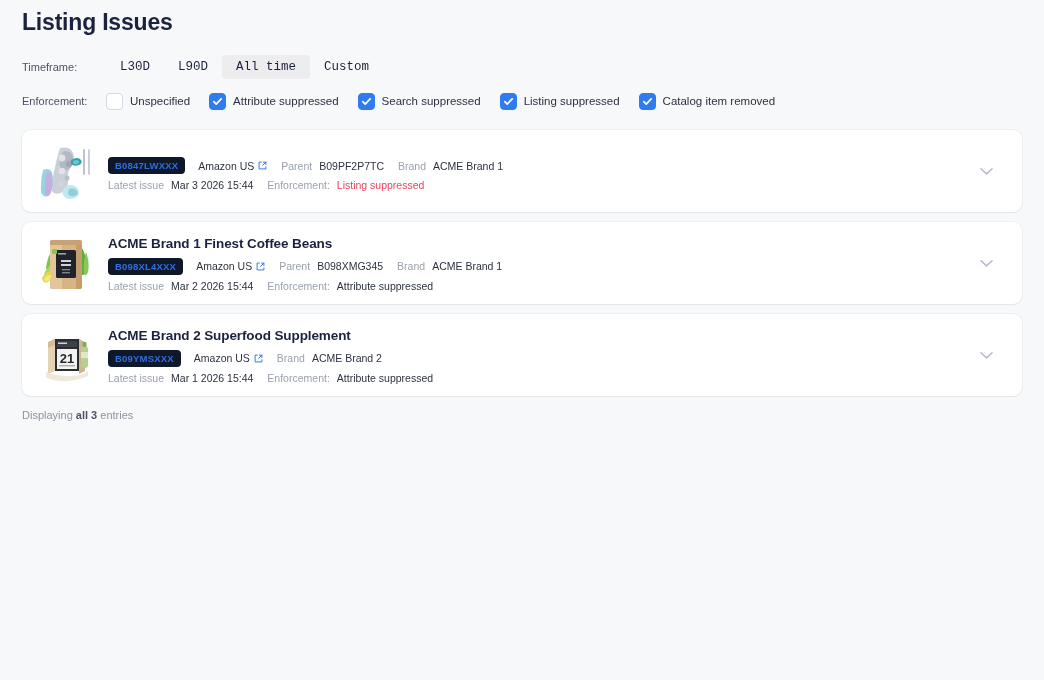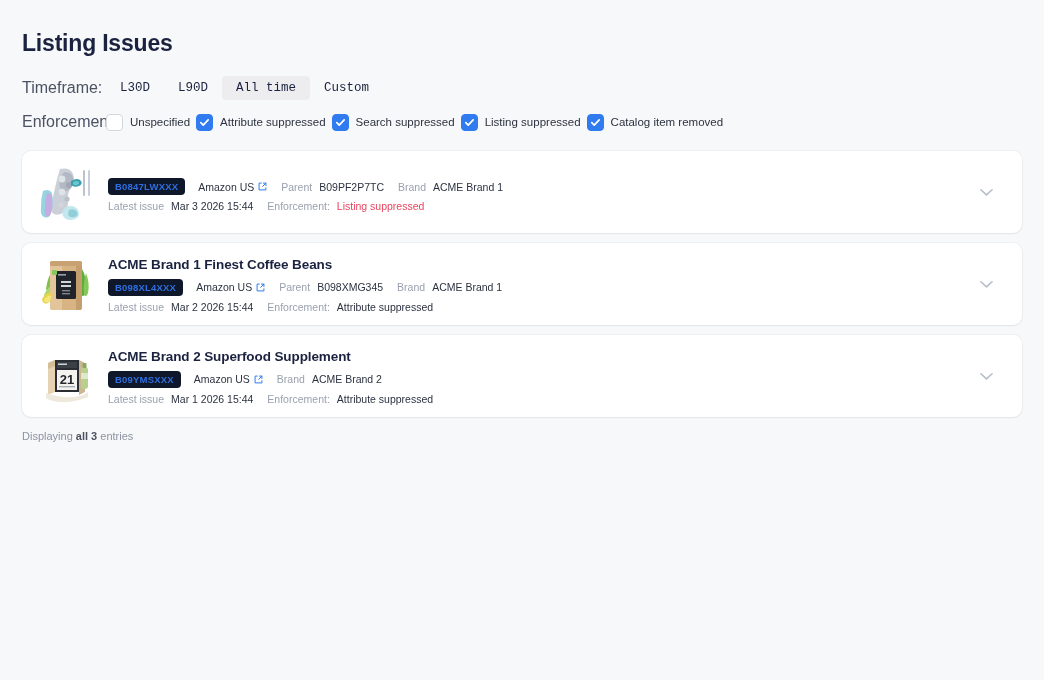--- a/index.html
+++ b/index.html
@@ -7,39 +7,39 @@
     width: 1044px; height: 680px;
     background: #f7f8f9;
     font-family: "Liberation Sans", sans-serif;
     -webkit-font-smoothing: antialiased;
     overflow: hidden;
   }
   .page { width: 1044px; height: 680px; position: relative; padding: 0 22px; }
 
   .page-title {
     font-size: 23px; font-weight: 700; color: #1b2240;
-    letter-spacing: -0.2px; padding-top: 28px; line-height: 30px;
+    letter-spacing: -0.2px; padding-top: 7px; line-height: 30px;
   }
 
   
   .filters { margin-top: 17px; }
   .filter-row { display: flex; align-items: center; min-height: 26px; }
   .filter-row + .filter-row { margin-top: 8px; }
   .filter-label {
-    font-size: 16px; color: #4b5363; width: 84px; flex: 0 0 84px;
+    font-size: 11px; color: #4b5363; width: 84px; flex: 0 0 84px;
   }
 
   .tabs { display: flex; align-items: center; gap: 0; }
   .tab {
     font-size: 12.5px; color: #1b2240; padding: 5px 14px;
     border-radius: 4px; cursor: pointer; white-space: nowrap; font-family: Liberation Mono, monospace;
   }
   .tab.selected { background: #ededf0; font-weight: 400; }
 
-  .checks { display: flex; align-items: center; gap: 6px; }
+  .checks { display: flex; align-items: center; gap: 19px; }
   .check-item { display: flex; align-items: center; gap: 7px; cursor: pointer; }
   .box {
     width: 17px; height: 17px; border-radius: 4px; flex: 0 0 17px;
     display: flex; align-items: center; justify-content: center;
   }
   .box.off { background: #ffffff; border: 1.4px solid #d3d7de; }
   .box.on  { background: #2f7bef; border: 1.4px solid #2f7bef; }
   .box.on svg { display: block; }
   .check-label { font-size: 11.5px; color: #2c3240; white-space: nowrap; }
 

